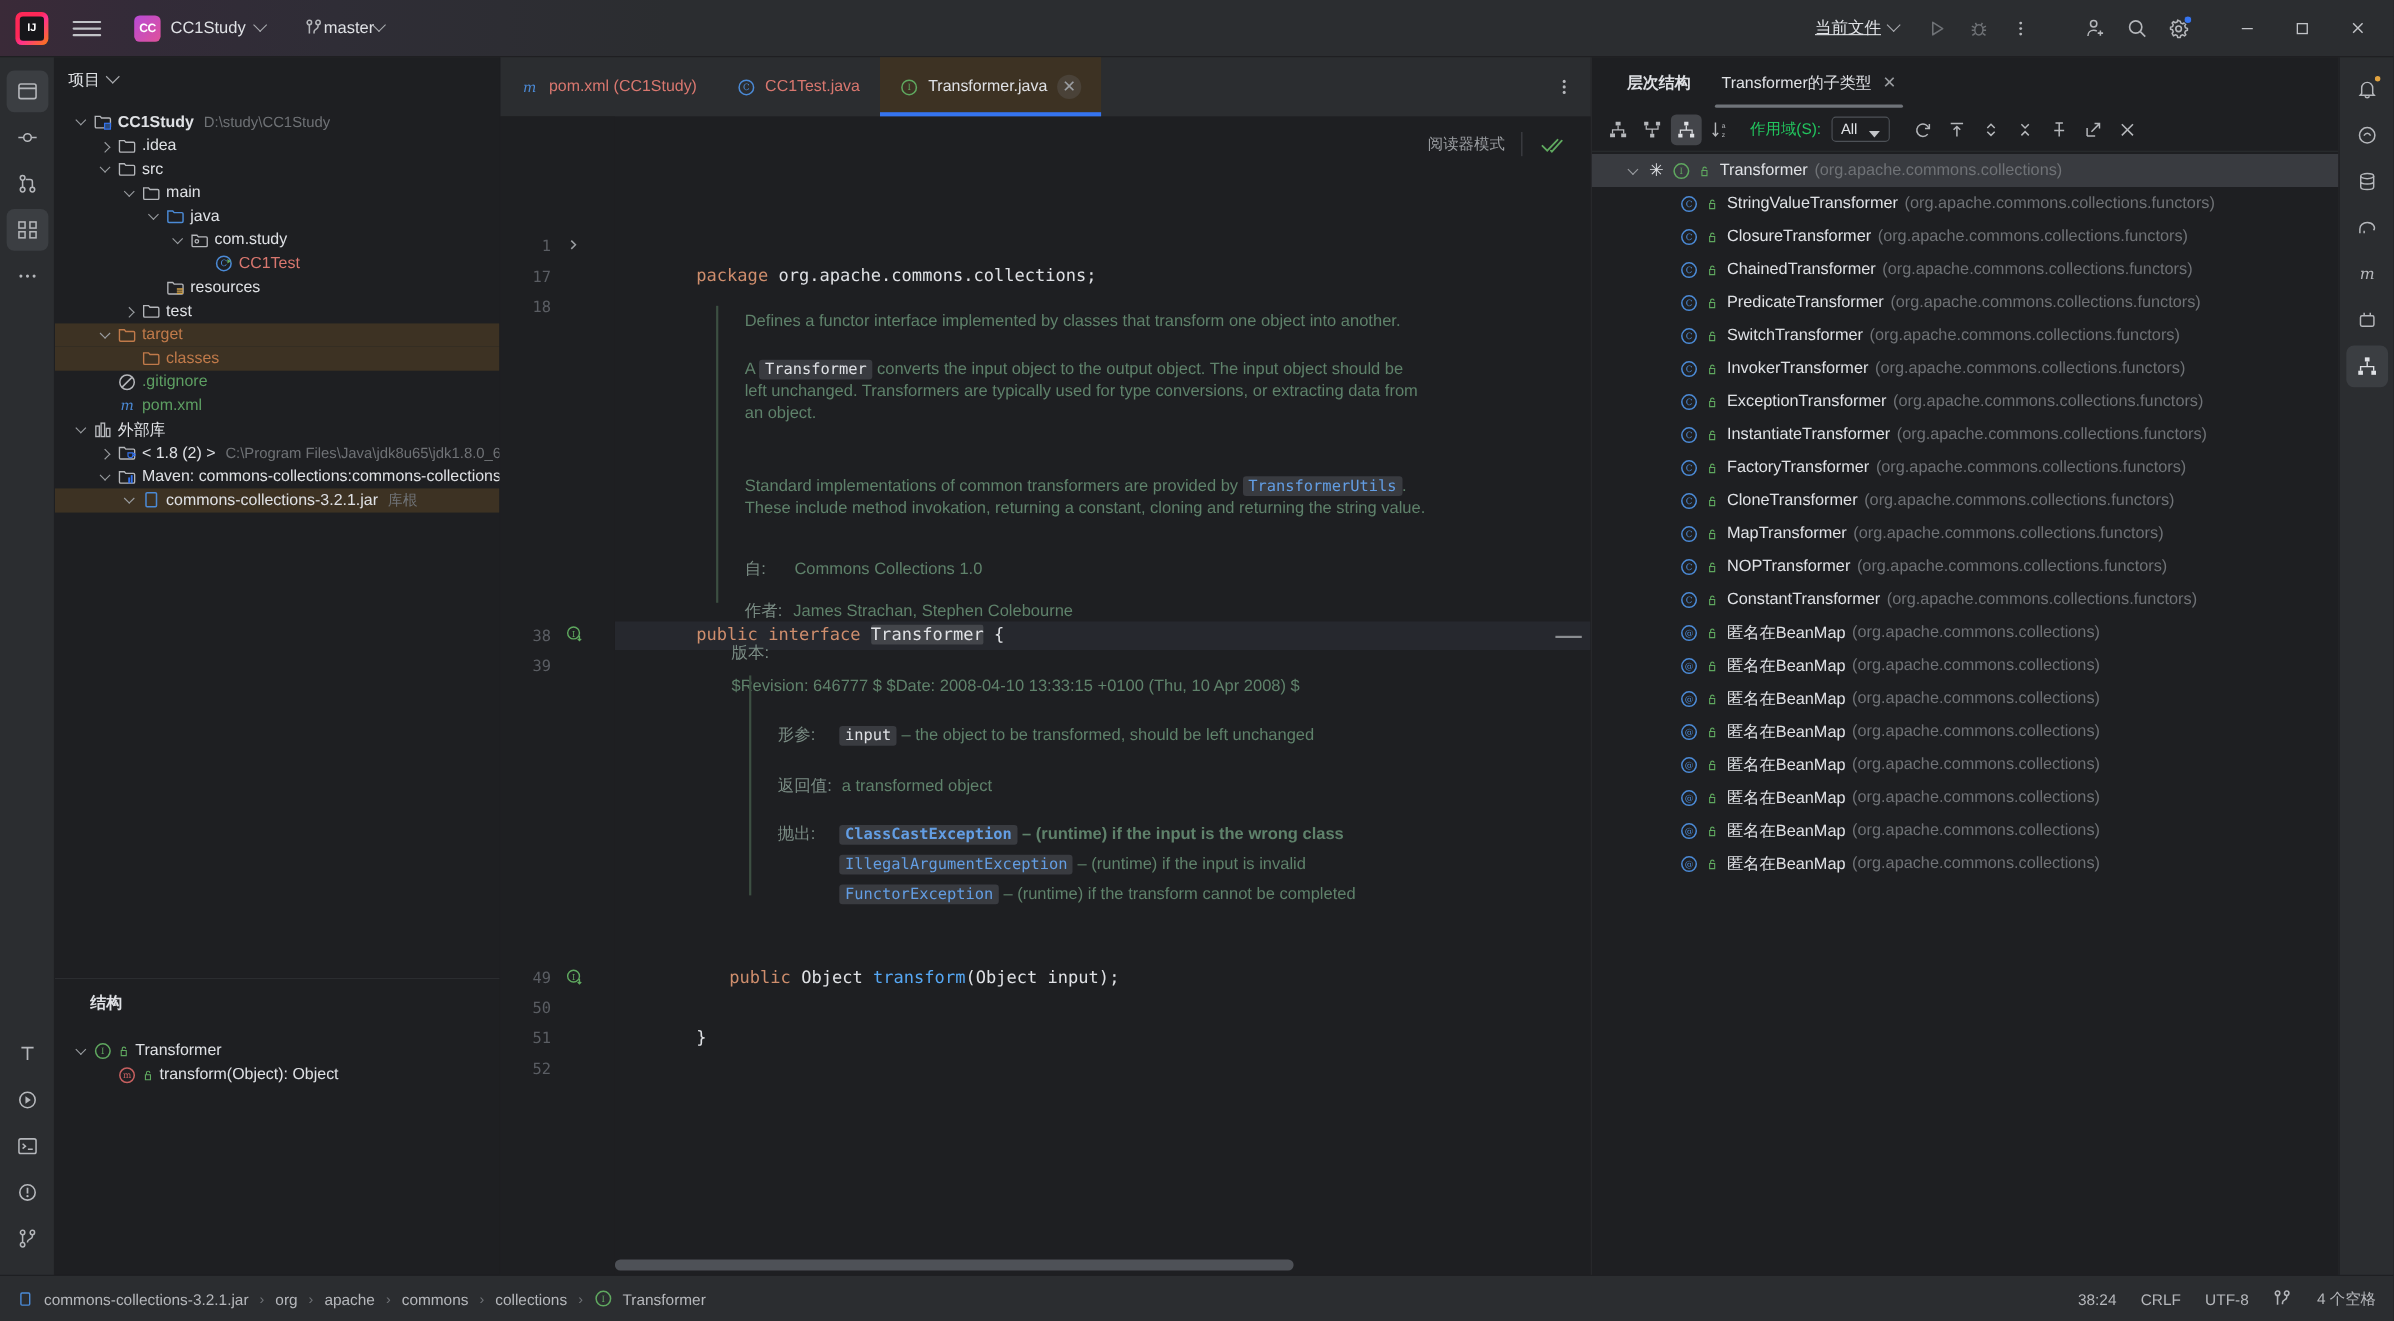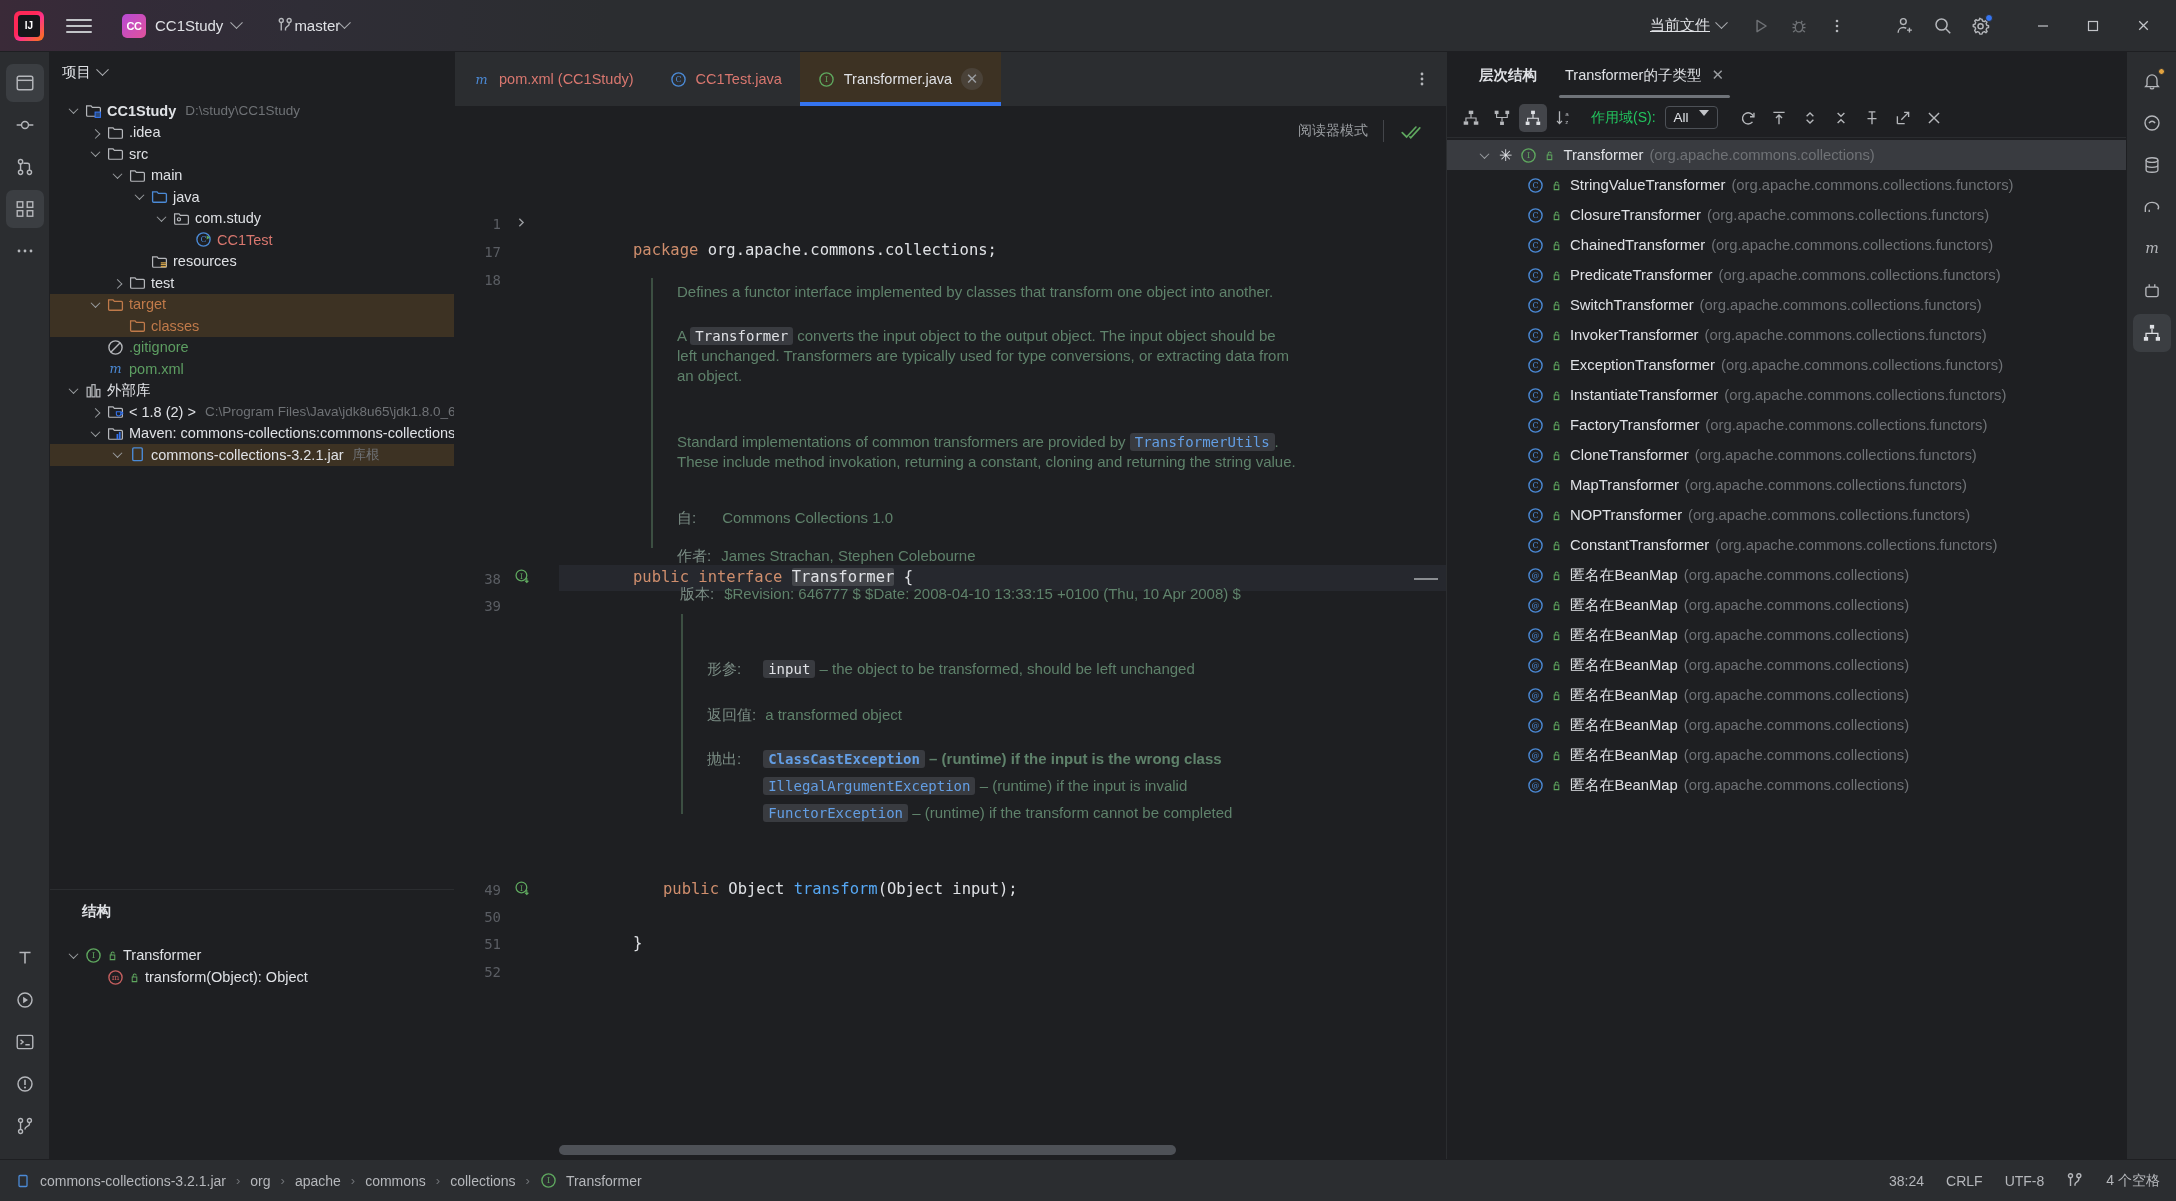--- a/index.html
+++ b/index.html
@@ -110,21 +110,21 @@
   
   .rightpanel{width:680px;flex:0 0 680px;background:#1e1f22;display:flex;flex-direction:column;border-left:1px solid #2b2d30;}
   .rp-tabs{height:46px;flex:0 0 46px;display:flex;align-items:center;gap:0;padding-left:18px;}
   .rp-tab{font-size:14.5px;padding:0 14px;height:46px;display:flex;align-items:center;gap:10px;cursor:pointer;position:relative;color:#dfe1e5;}
   .rp-tab.bold{font-weight:700;}
   .rp-tab.sel:after{content:"";position:absolute;left:8px;right:8px;bottom:0;height:3px;background:#6f7379;border-radius:2px;}
   .rp-toolbar{height:40px;flex:0 0 40px;display:flex;align-items:center;gap:3px;padding:0 10px;border-bottom:1px solid #2b2d30;}
   .tbtn{width:28px;height:28px;border-radius:5px;display:flex;align-items:center;justify-content:center;cursor:pointer;color:#b5b7bb;}
   .tbtn.on{background:#43454a;}
   .scope-lbl{font-size:14px;color:#22c55e;margin:0 6px 0 10px;}
-  .scope-box{display:flex;align-items:flex-start;gap:10px;border:1px solid #4d5157;border-radius:4px;padding:3px 8px;font-size:13.5px;cursor:pointer;color:#dfe1e5;}
+  .scope-box{display:flex;align-items:flex-end;gap:10px;border:1px solid #4d5157;border-radius:4px;padding:3px 8px;font-size:13.5px;cursor:pointer;color:#dfe1e5;}
   .caret-dn{width:0;height:0;border-left:5px solid transparent;border-right:5px solid transparent;border-top:6px solid #c2c4c8;}
   .hlist{flex:1 1 auto;overflow:hidden;padding-top:2px;}
   .hrow{height:30px;display:flex;align-items:center;font-size:14.8px;white-space:nowrap;cursor:pointer;padding-left:22px;gap:6px;}
   .hrow.sel{background:#393b40;}
   .pkg{color:#6f7276;}
   .hicon{width:20px;flex:0 0 20px;display:flex;align-items:center;justify-content:center;}
 
   
   .rrail{width:50px;flex:0 0 50px;background:#2b2d30;border-left:1px solid #1e1f22;display:flex;flex-direction:column;align-items:center;padding-top:10px;gap:4px;}
 
@@ -660,21 +660,21 @@
           </div>
 
           <div class="doc" style="position:absolute;left:118px;top:402px;display:flex;gap:26px;">
             <span class="doctag">自:</span>
             <span>Commons Collections 1.0</span>
           </div>
           <div class="doc" style="position:absolute;left:118px;top:440px;display:flex;gap:10px;">
             <span class="doctag">作者:</span>
             <span>James Strachan, Stephen Colebourne</span>
           </div>
-          <div class="doc" style="position:absolute;left:121px;top:478px;display:flex;gap:10px;white-space:nowrap;">
+          <div class="doc" style="position:absolute;left:106px;top:478px;display:flex;gap:10px;white-space:nowrap;flex-direction:column;">
             <span class="doctag">版本:</span>
             <span>$Revision: 646777 $ $Date: 2008-04-10 13:33:15 +0100 (Thu, 10 Apr 2008) $</span>
           </div>
 
           <div class="mono" style="position:absolute;left:74px;top:462px;">
             <span class="kw">public</span>
             <span class="kw">interface</span>
             <span class="cls sel-hl">Transformer</span>
             <span class="cls">{</span>
           </div>

